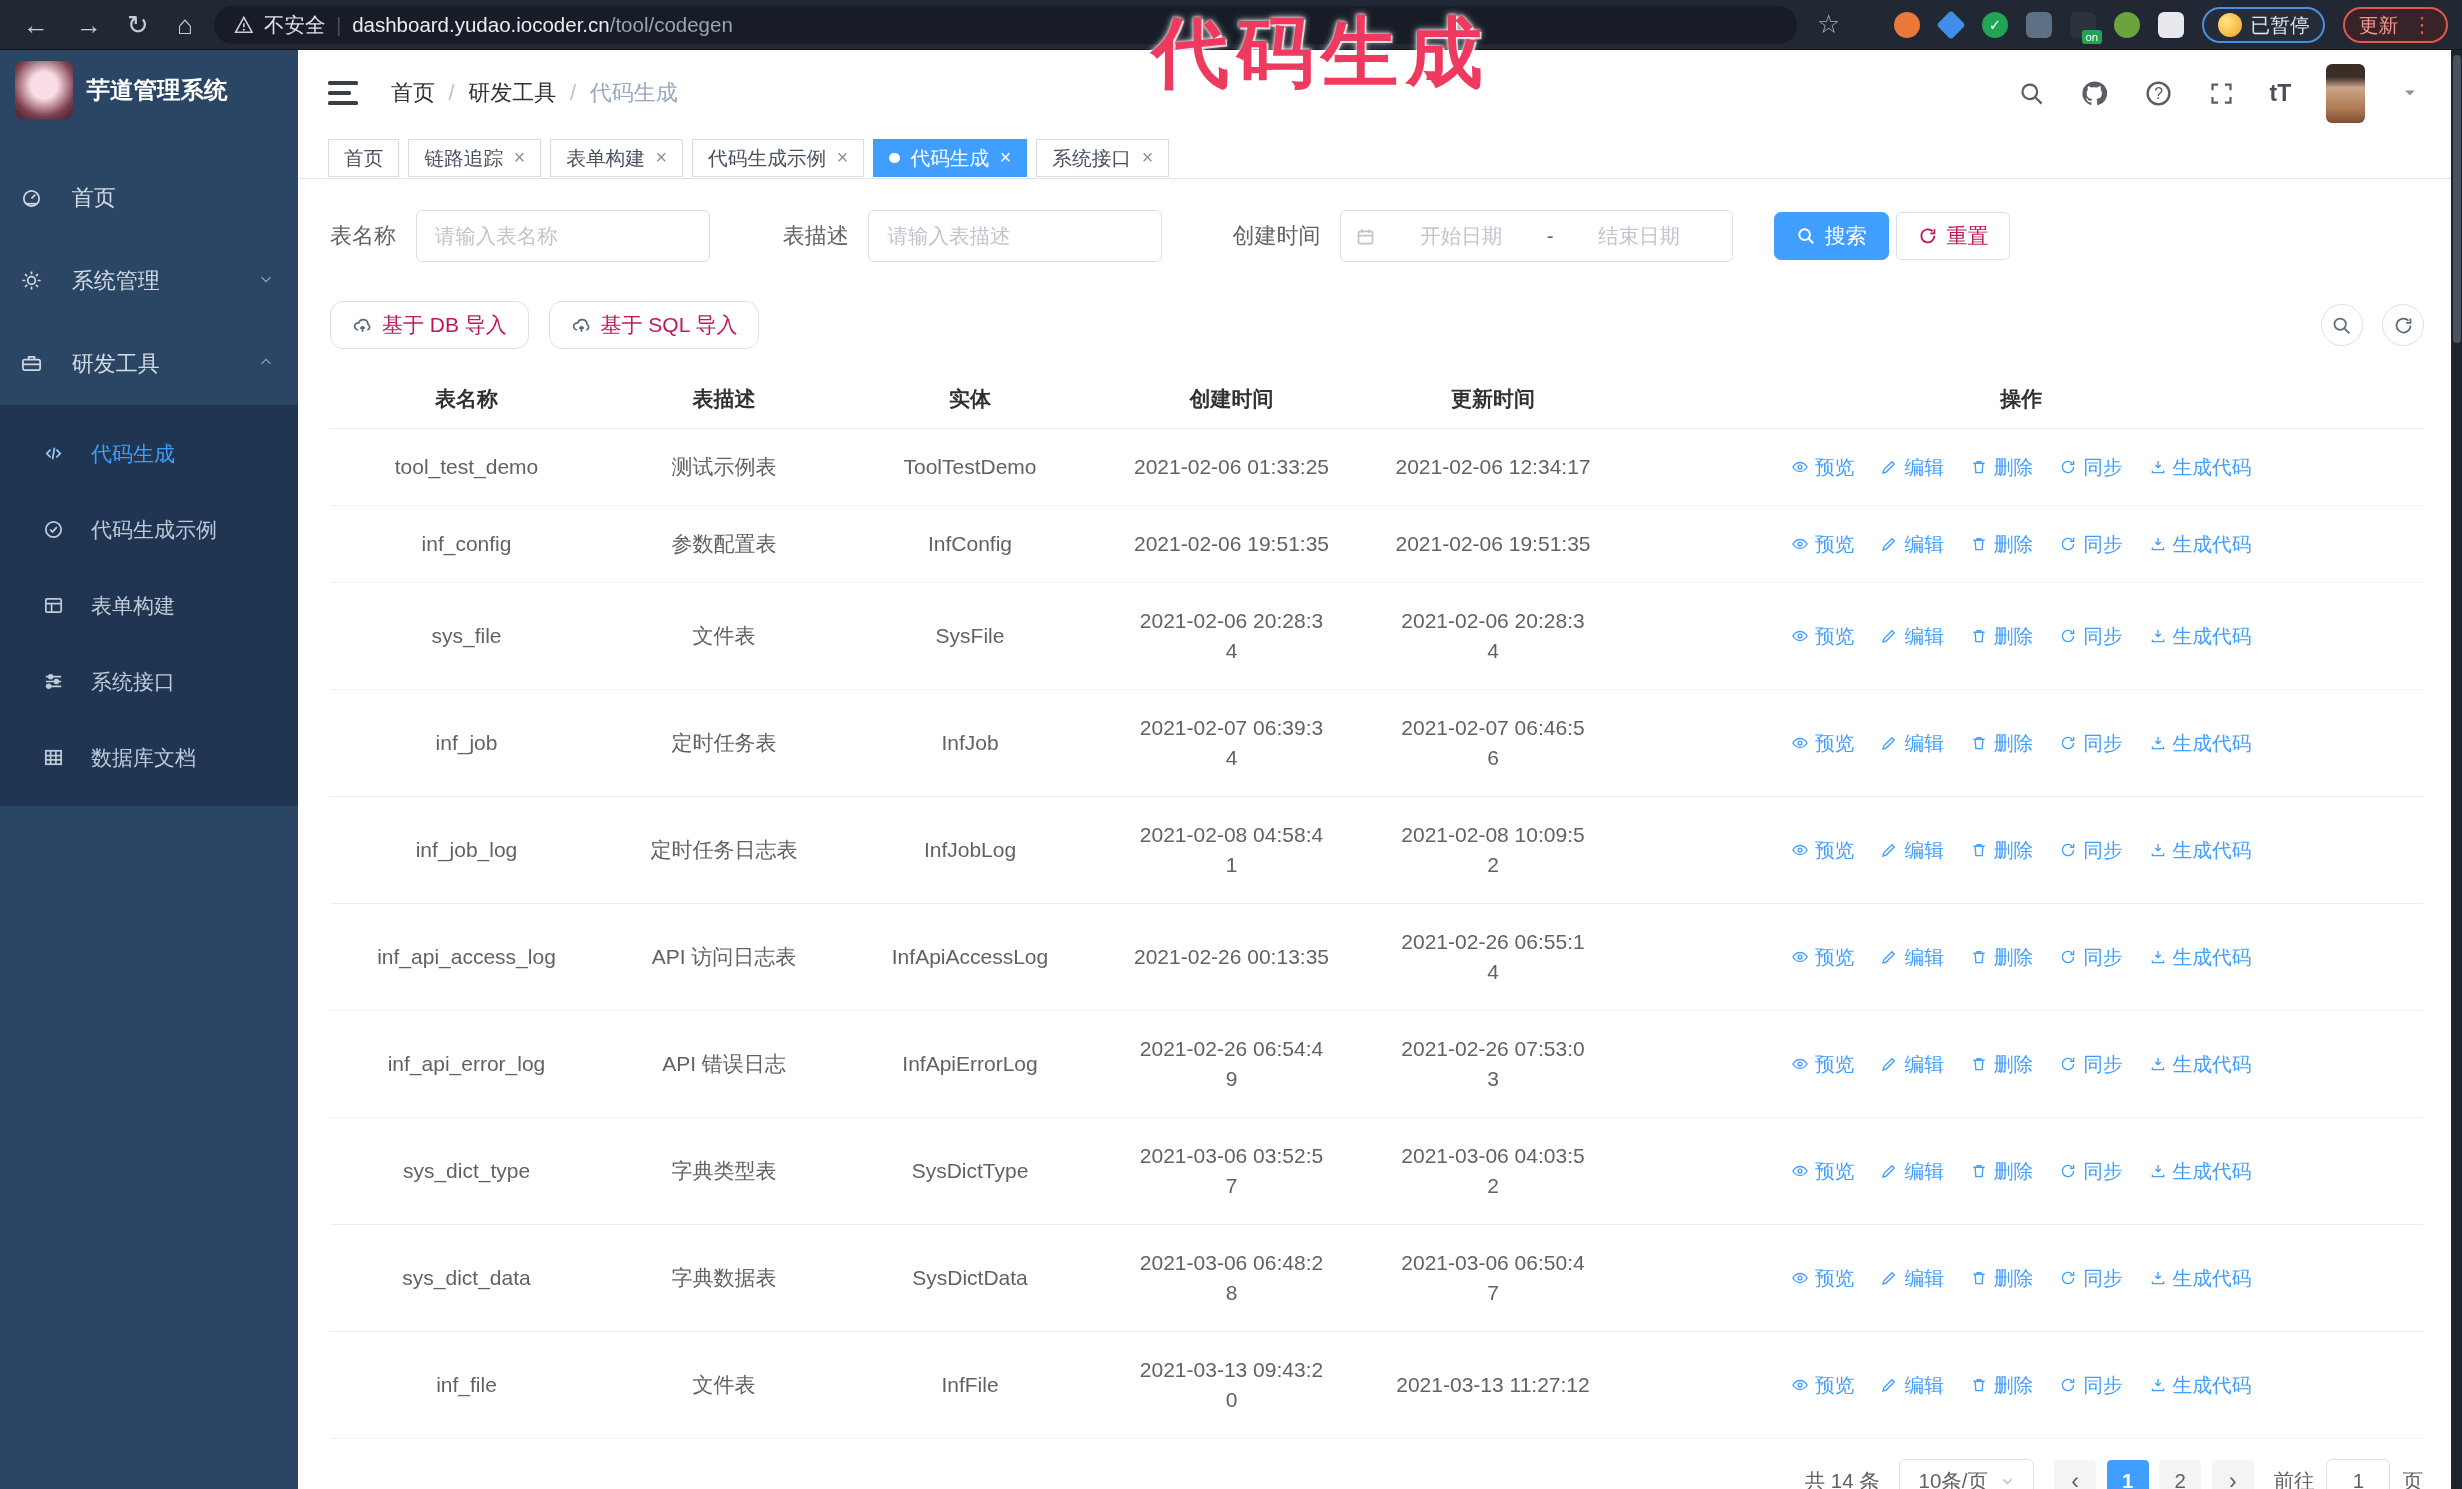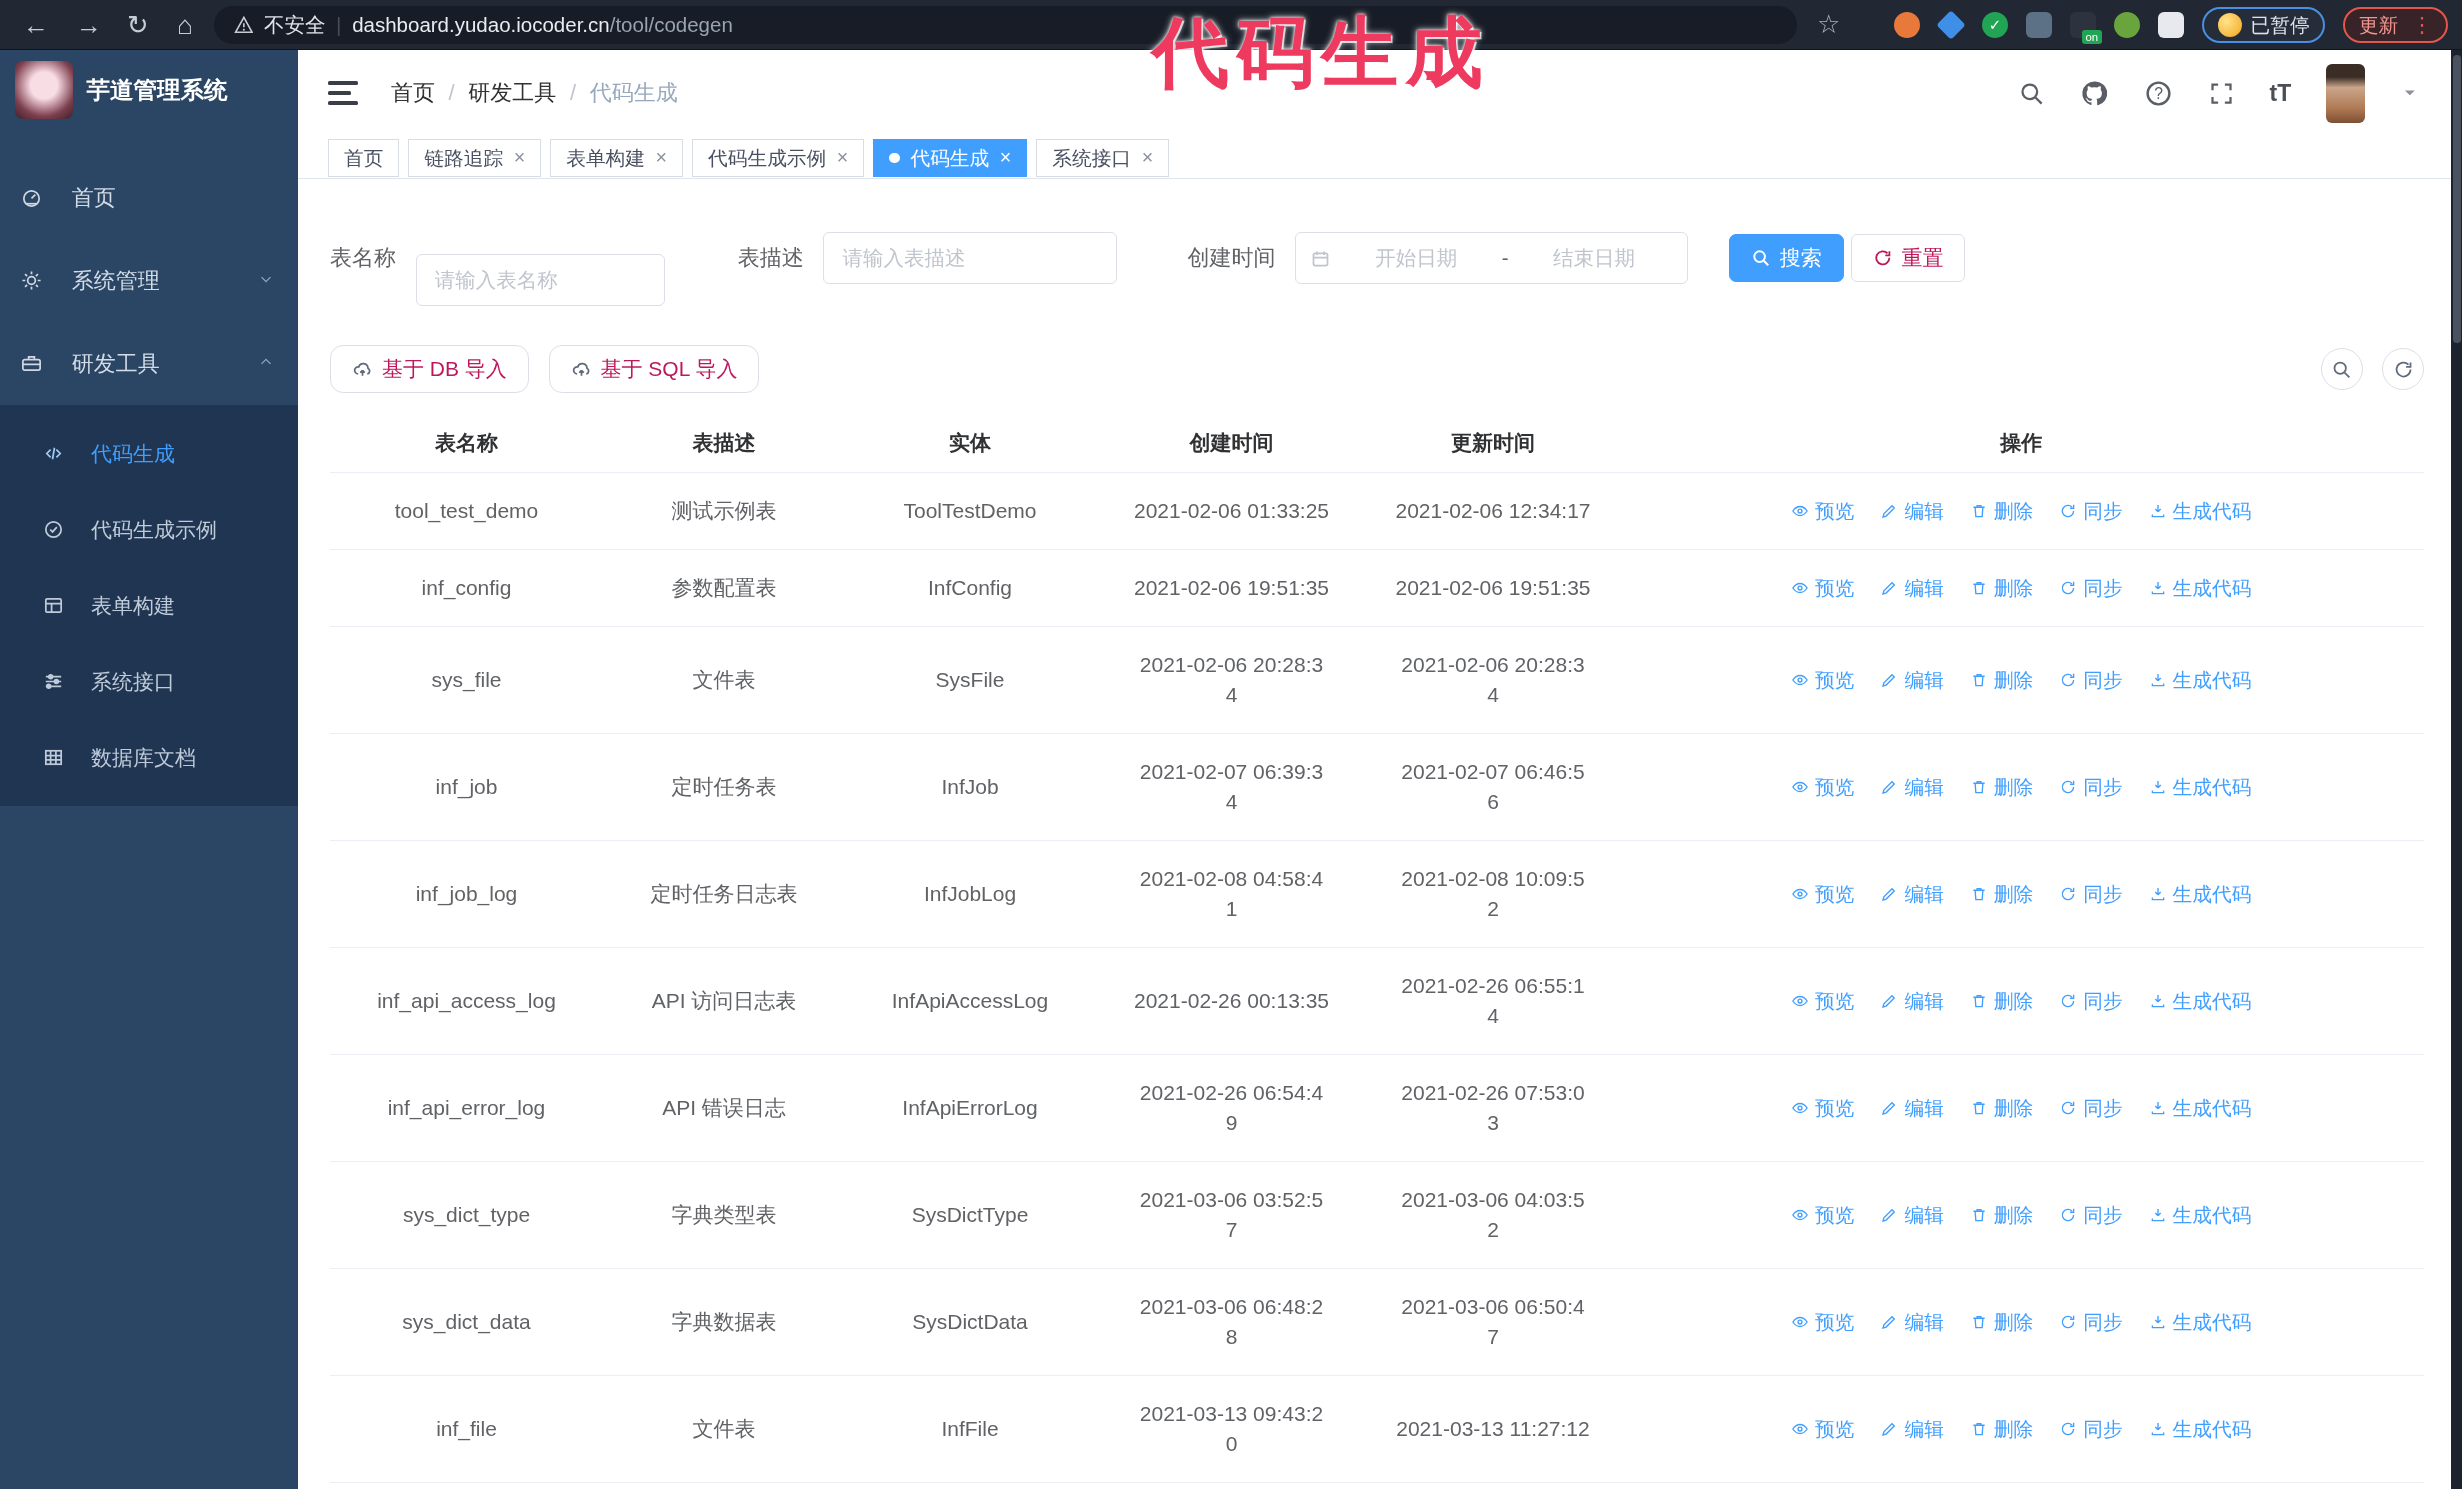--- a/index.html
+++ b/index.html
@@ -91,21 +91,21 @@
   .tab .dot { width:10.6px; height:10.6px; border-radius:50%; background:#fff; }
 
   
   .content { position:absolute; left:0; right:10.6px; top:130px; bottom:0; padding:30px 27px 0 32px; }
 
   .search-row { display:flex; align-items:center; }
   .f-label { font-size:22px; color:#606266; margin-right:19.7px; white-space:nowrap; }
   .inp { height:52px; border:1.5px solid #dcdfe6; border-radius:6px; font-size:20.5px; color:#606266;
          padding:0 18px; font-family:inherit; outline:none; }
   .inp::placeholder { color:#c0c4cc; }
-  .inp.name { width:249px; margin-right:73px;margin-top:44px; }
+  .inp.name { width:294px; margin-right:73px; }
   .inp.desc { width:294px; margin-right:70px; }
   .date-range { width:393px; height:52px; border:1.5px solid #dcdfe6; border-radius:6px;
                 display:flex; align-items:center; padding:0 13.6px; color:#c0c4cc; font-size:20.5px;
                 gap:6px; margin-right:41px; }
   .date-range .ic { color:#c0c4cc; }
   .dr-txt { flex:1; text-align:center; }
   .dr-sep { color:#606266; }
   .btn { height:48px; border-radius:6px; font-size:21px; display:inline-flex; align-items:center;
          gap:9px; padding:0 21px; cursor:pointer; border:1.5px solid #dcdfe6; background:#fff;
          color:#be185d; font-family:inherit; }

